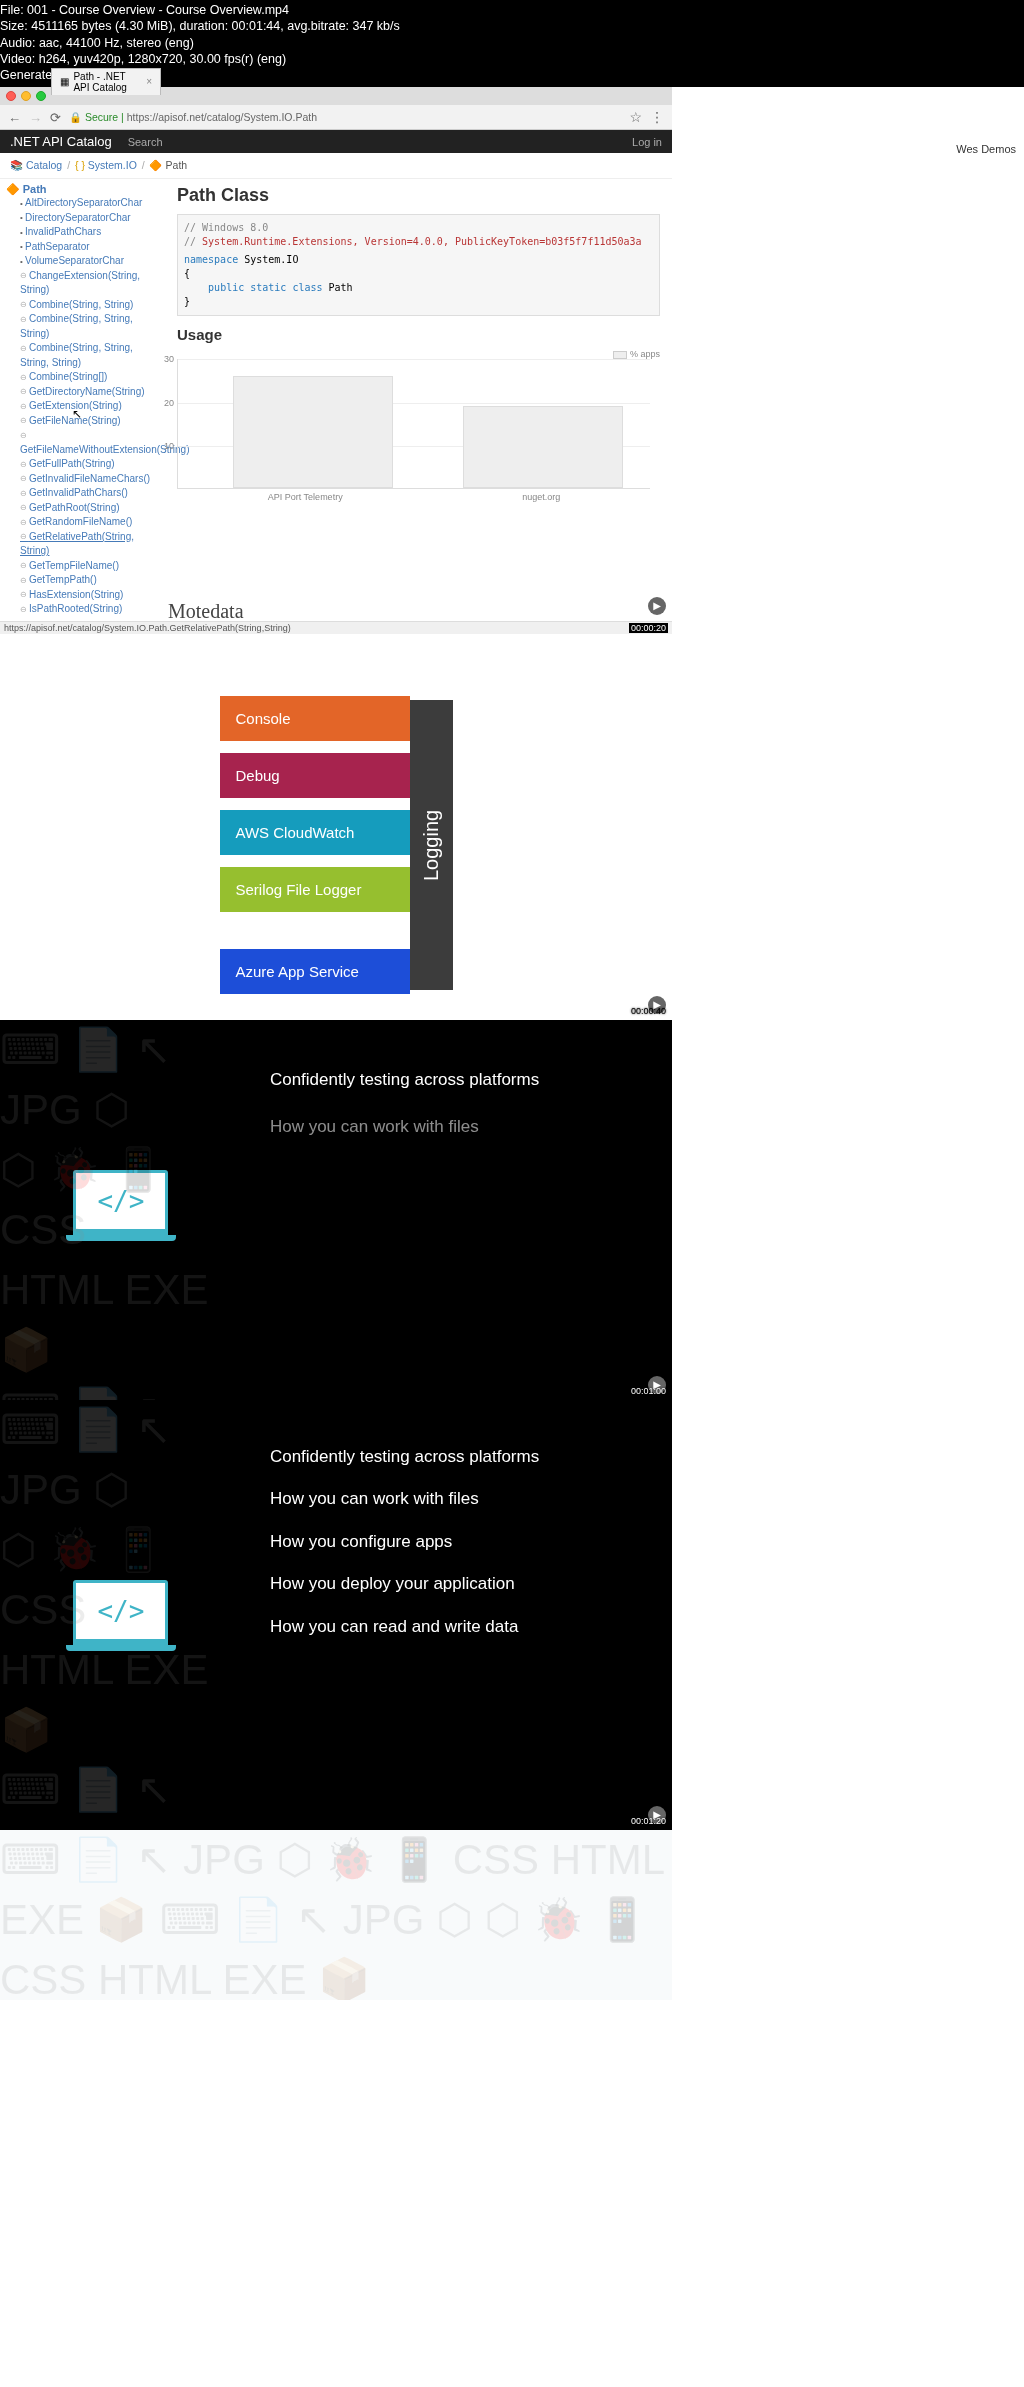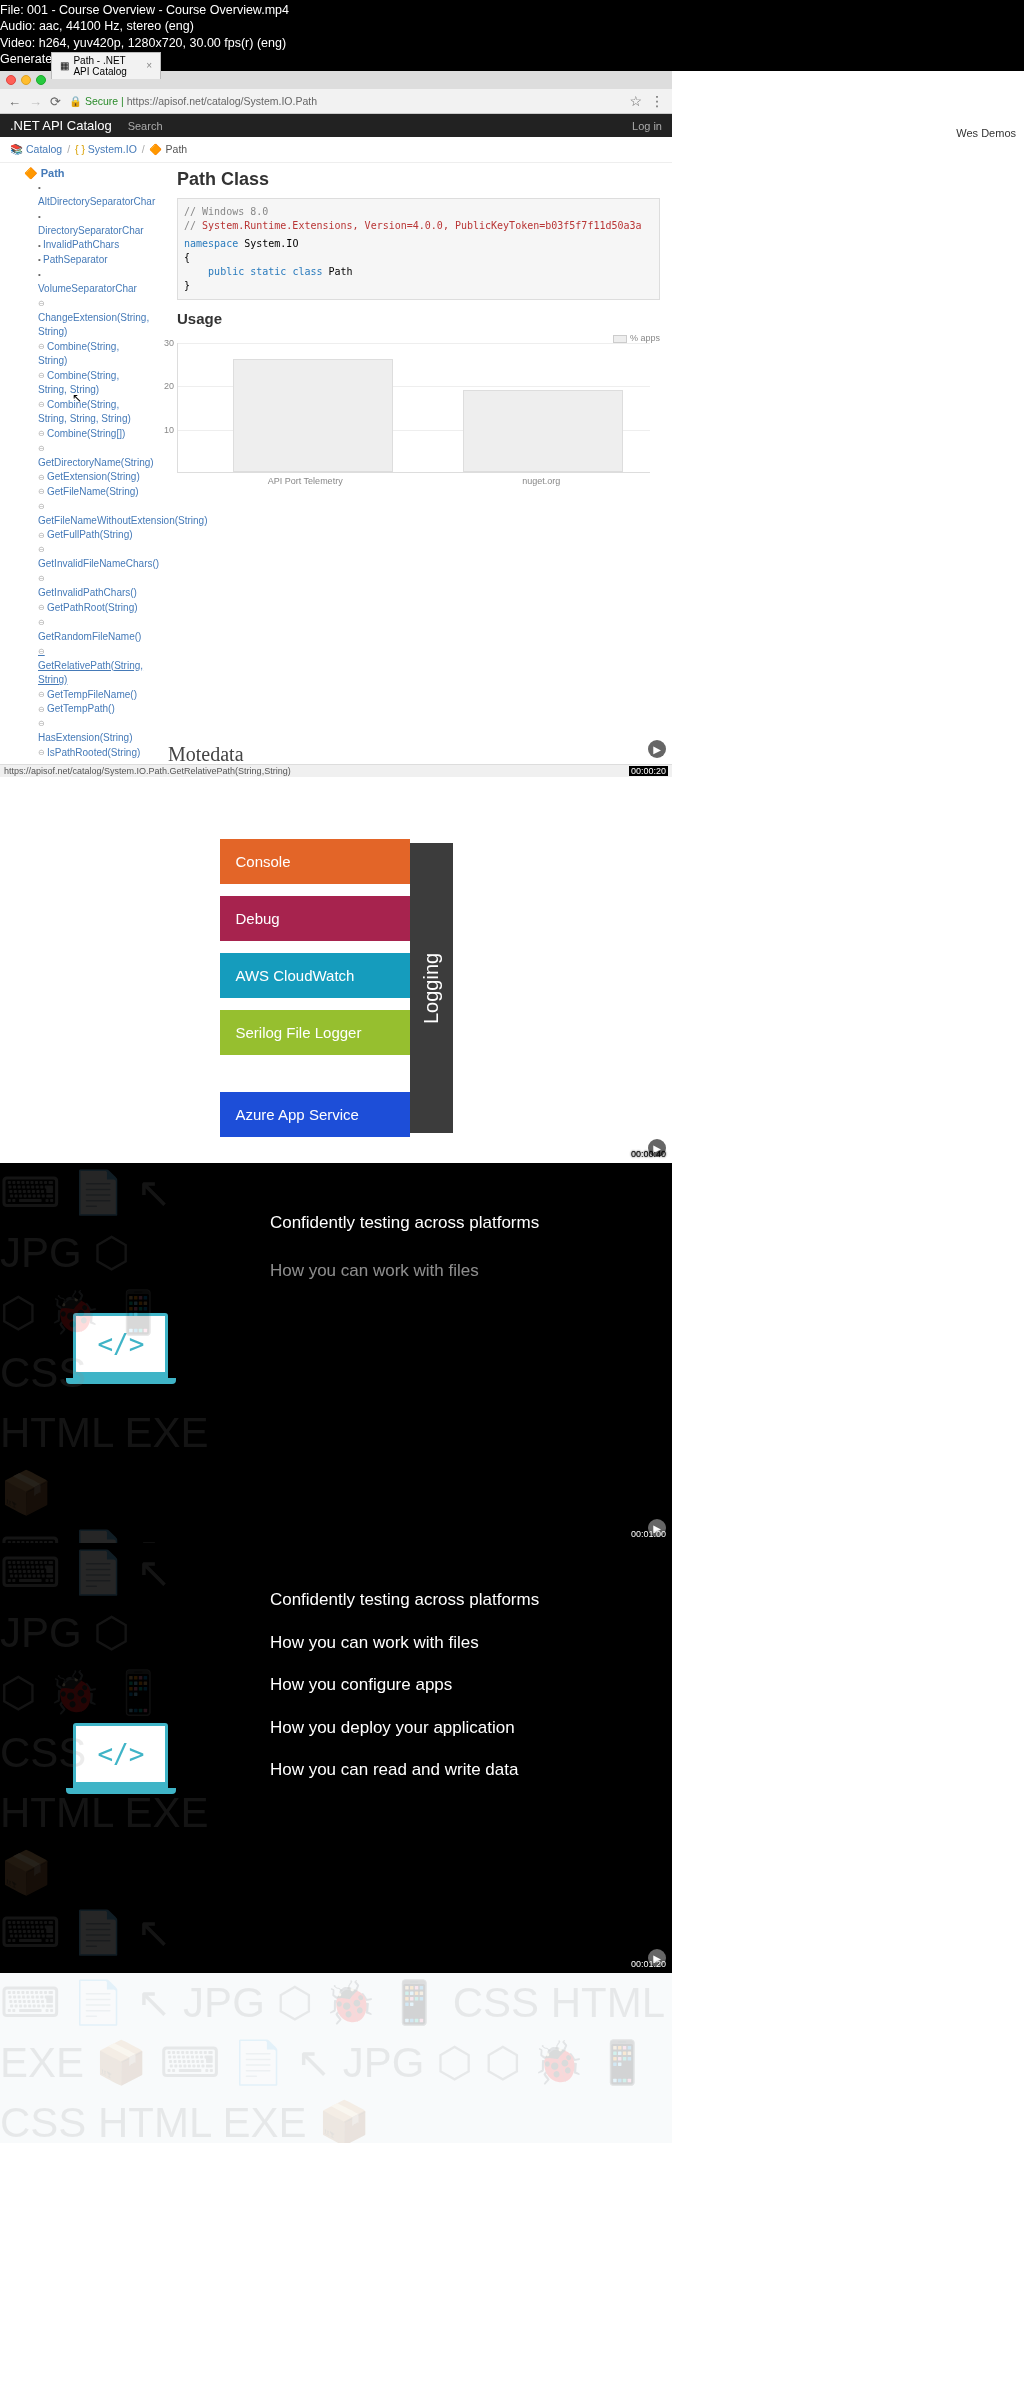--- a/index.html
+++ b/index.html
@@ -20,21 +20,21 @@
 .addr-star { margin-left: auto; color: #666; font-size: 14px; }
 .addr-dots { color: #666; font-size: 14px; }
 .top-nav { background: #222; color: #ccc; display: flex; align-items: center; padding: 4px 10px; font-size: 12px; width: 672px;}
 .top-nav .brand { color: #fff; font-size: 13px; }
 .top-nav .search { margin-left: 16px; color: #aaa; font-size: 11px; }
 .top-nav .login { margin-left: auto; color: #aaa; font-size: 11px; }
 .breadcrumb { background: #fff; padding: 6px 10px; font-size: 10.5px; color: #555; border-bottom: 1px solid #eee; width: 672px;}
 .breadcrumb a { color: #457ab8; text-decoration: none; }
 .breadcrumb .sep { color: #aaa; margin: 0 2px; }
 .content { display: flex; width: 672px; background: #fff; min-height: 280px; position: relative; }
-.sidebar { width: 165px; padding: 4px 24px; font-size: 10px; }
+.sidebar { width: 165px; padding: 4px 6px; font-size: 10px; }
 .sidebar .root { color: #457ab8; font-weight: bold; font-size: 11px;}
 .sidebar ul { list-style: none; padding-left: 14px; }
 .sidebar li { color: #457ab8; line-height: 1.45; cursor: pointer; }
 .sidebar li::before { content: "⊖ "; color: #aaa; font-size:8px; vertical-align: middle;}
 .sidebar li.field::before { content: "• "; color: #666; }
 .sidebar li.underlined { text-decoration: underline; }
 .cursor { position: absolute; left: 72px; top: 228px; font-size: 12px; pointer-events: none;}
 .main { flex: 1; padding: 6px 12px; }
 .main h1 { font-size: 18px; color: #333; margin-bottom: 8px; }
 .code-box { background: #f6f6f6; border: 1px solid #ddd; padding: 6px; font-family: monospace; font-size: 10px; line-height: 1.4; }
@@ -72,20 +72,21 @@
 .ts { position: absolute; bottom: 4px; right: 6px; font-size: 9px; color: #fff; text-shadow: 0 0 2px #000;}
 .meta-cut { position: absolute; bottom: -2px; left: 168px; font-size: 20px; color: #444; font-family: Liberation Serif, serif;}
 .dotbar { height:3px; background:#3fb4c7; width:95px; margin:0 auto;}
 .last-bar { width: 672px; height: 170px; background: #f8fafb; position: relative; overflow:hidden;}
 </style>
 </head>
 <body>
 
 <div class="black-info">
   <div>File: 001 - Course Overview - Course Overview.mp4</div>
+  <div>Size: 4511165 bytes (4.30 MiB), duration: 00:01:44, avg.bitrate: 347 kb/s</div>
   <div>Audio: aac, 44100 Hz, stereo (eng)</div>
   <div>Video: h264, yuv420p, 1280x720, 30.00 fps(r) (eng)</div>
   <div>Generated by Thumbnail me</div>
 </div>
 
 <div style="position:relative;">
 <div class="mac-titlebar">
   <div class="mac-dot mac-red"></div>
   <div class="mac-dot mac-yellow"></div>
   <div class="mac-dot mac-green"></div>

